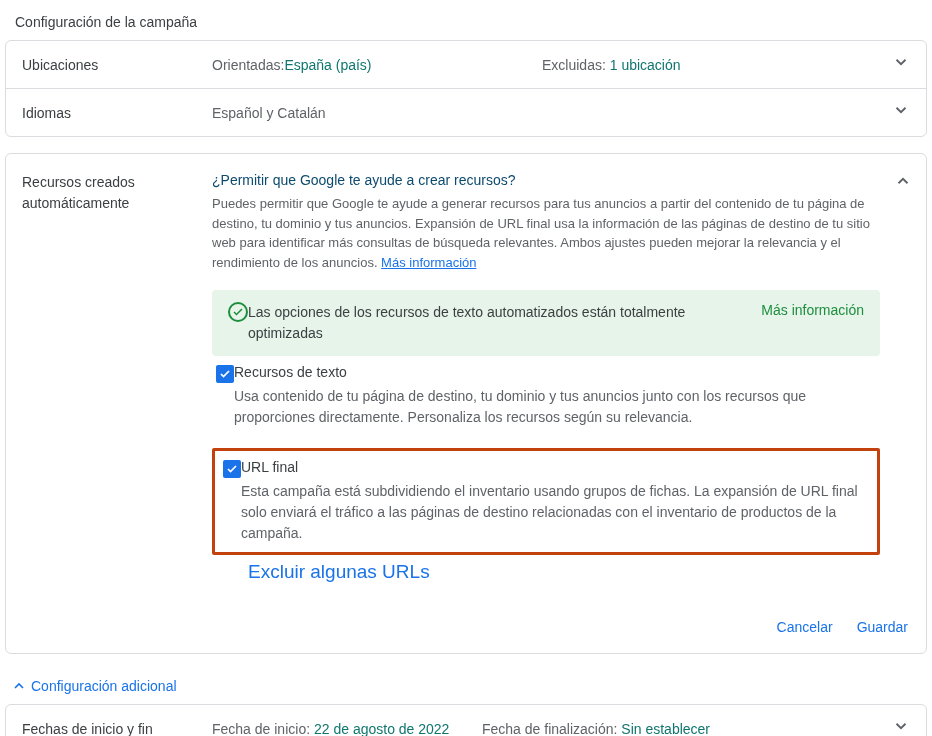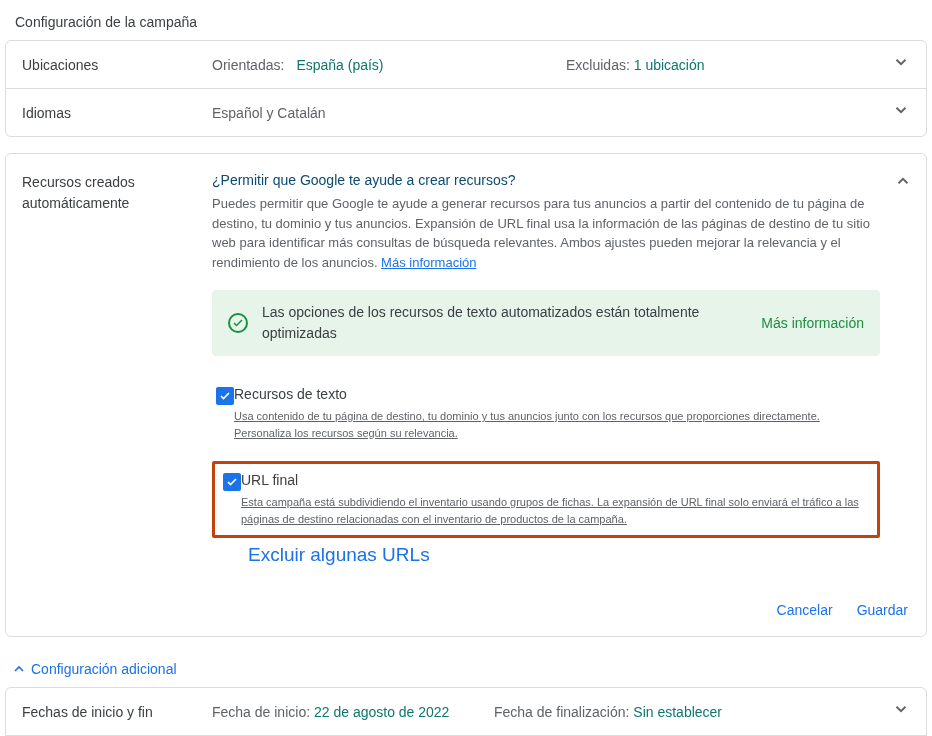--- a/index.html
+++ b/index.html
@@ -36,28 +36,28 @@
       border-bottom: none;
     }
     .row-label {
       flex: 0 0 190px;
       color: #3c4043;
     }
     .row-value {
       flex: 1;
       color: #5f6368;
       display: flex;
-      gap: 12px;
+      gap: 0;
     }
     .row-value .strong {
       color: #0f766e;
     }
     .excluded-col {
       position: absolute;
-      left: 560px;
+      left: 536px;
     }
     .expand-icon {
       flex: 0 0 auto;
       margin-left: auto;
       color: #5f6368;
       font-size: 20px;
     }
     .expanded-panel {
       display: flex;
       padding: 18px 16px 4px 16px;
@@ -83,23 +83,21 @@
     }
     .content-desc .link {
       color: #1a73e8;
       text-decoration: underline;
     }
     .green-box {
       background: #e6f4ea;
       border-radius: 4px;
       padding: 12px 16px;
       display: flex;
-      align-items: center;
-      gap: 14px;
-      margin-bottom: 30px;
+      margin-bottom: 8px;
     }
     .green-check {
       width: 20px;
       height: 20px;
       border: 2px solid #1e8e3e;
       border-radius: 50%;
       display: flex;
       align-items: center;
       justify-content: center;
       flex-shrink: 0;
@@ -143,23 +141,22 @@
       flex: 1;
     }
     .checkbox-label {
       color: #3c4043;
       margin-bottom: 6px;
       font-size: 14px;
     }
     .checkbox-desc {
       color: #5f6368;
       line-height: 1.5;
-      font-size: 11px;
+      font-size: 14px;
       margin-bottom: 14px;
-      text-decoration: underline;
     }
     .highlight-box {
       border: 3px solid #c2410c;
       border-radius: 2px;
       padding: 8px 8px 8px 4px;
       margin-bottom: 6px;
     }
     .highlight-box .checkbox-row {
       margin-bottom: 0;
     }

